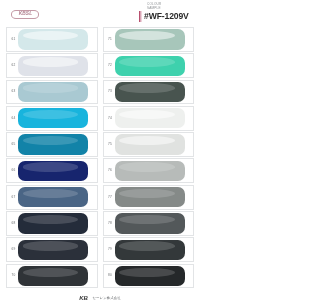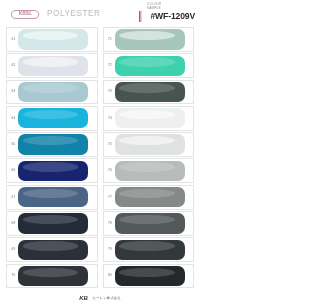--- a/index.html
+++ b/index.html
@@ -60,21 +60,20 @@
     line-height: 1.45;
     letter-spacing: 0.18px;
     color: #8d9094;
     padding-left: 8px;
     white-space: nowrap;
   }
   .code-row {
     display: flex;
     align-items: center;
     margin-top: 0;
-    justify-content: space-between;
   }
   .code-bar {
     width: 2.6px;
     height: 11px;
     background: linear-gradient(to right, #b8506f 0%, #b8506f 38%, #d9a6b6 38%, #d9a6b6 68%, #efd4dc 68%);
     flex: 0 0 auto;
   }
   .code-text {
     font-size: 8.6px;
     font-weight: bold;
@@ -174,21 +173,20 @@
 <body>
 
 <div class="page">
 
   <div class="header">
 
     <div class="logo">
       <span class="logo-text">KBSL</span>
     </div>
 
-    <div class="polyester">POLYESTER</div>
 
     <div class="colour-sample-block">
       <div class="cs-label">COLOUR</div>
       <div class="cs-label">SAMPLE</div>
       <div class="code-row">
         <span class="code-bar"></span>
         <span class="code-text">#WF-1209V</span>
       </div>
     </div>
   </div>

